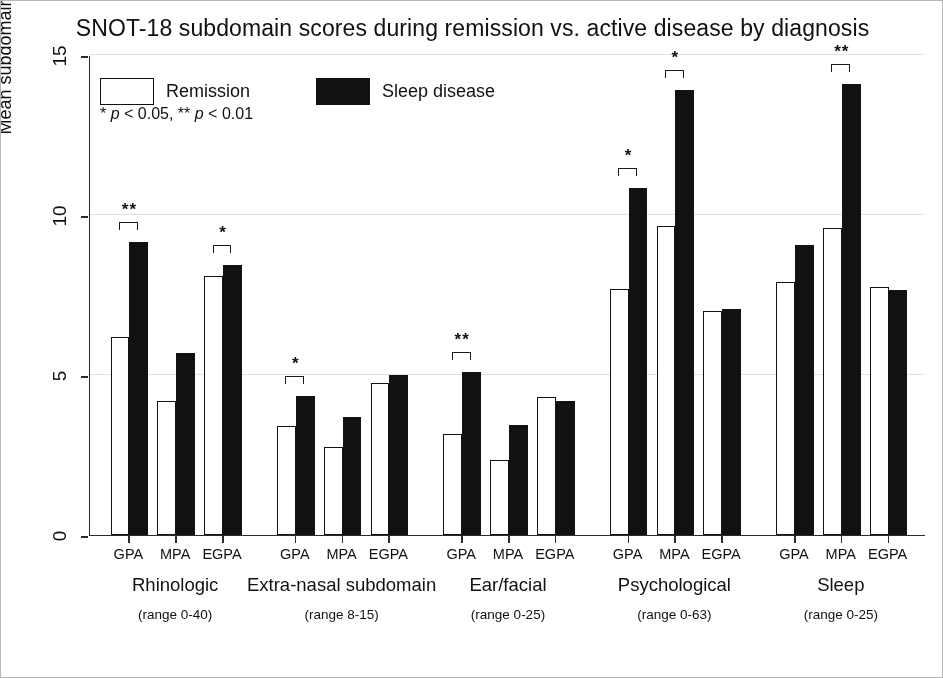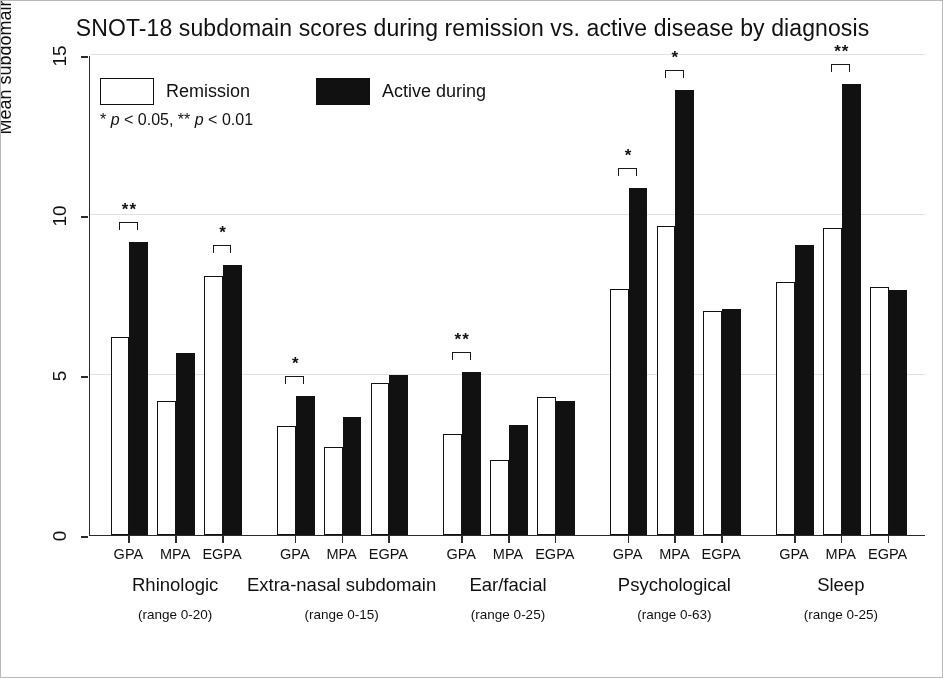--- a/index.html
+++ b/index.html
@@ -120,21 +120,20 @@
     border: 1.6px solid #111;
   }
   .legend-swatch.white { background: #fff; }
   .legend-swatch.black { background: #111; }
   .legend-text {
     font-size: 18px;
     color: #111;
   }
   .legend-gap { width: 42px; }
   #legend-note {
-    margin-top: 6px;
     font-size: 16px;
     color: #111;
   }
   #legend-note i { font-style: italic; }
   
   .x-tick-label {
     position: absolute;
     font-size: 14.5px;
     color: #111;
     text-align: center;
@@ -222,21 +221,21 @@
         <div class="sig-bracket" style="left: 741.44px; width: 18.72px; bottom: 463.2px;"></div>
         <div class="sig-star" style="left: 722.44px; width: 58.72px; bottom: 473.2px;">**</div>
       </div>
 
     <div id="legend">
       <div class="legend-row">
         <div class="legend-swatch white"></div>
         <span class="legend-text">Remission</span>
         <span class="legend-gap"></span>
         <div class="legend-swatch black"></div>
-        <span class="legend-text">Active during</span>
+        <span class="legend-text">Sleep disease</span>
       </div>
       <div id="legend-note">
         <span>* <i>p</i> &lt; 0.05, ** <i>p</i> &lt; 0.01</span>
       </div>
     </div>
   </div>
 
   <div id="y-ticks">
       <div class="y-tick-label" style="left: 42px; top: 524px;">0</div>
       <div class="y-tick-mark" style="left: 80px; top: 535px;"></div>
@@ -274,23 +273,23 @@
       <div class="x-tick-label" style="left: 690.2px; top: 545px;">EGPA</div>
       <div class="x-tick-mark" style="left: 793px; top: 535px;"></div>
       <div class="x-tick-label" style="left: 763px; top: 545px;">GPA</div>
       <div class="x-tick-mark" style="left: 839.8px; top: 535px;"></div>
       <div class="x-tick-label" style="left: 809.8px; top: 545px;">MPA</div>
       <div class="x-tick-mark" style="left: 886.6px; top: 535px;"></div>
       <div class="x-tick-label" style="left: 856.6px; top: 545px;">EGPA</div>
     </div>
   <div id="group-labels">
       <div class="group-label" style="left: 44.2px; width: 260px; top: 573px;">Rhinologic</div>
-      <div class="group-range" style="left: 44.2px; width: 260px; top: 606px;">(range 0-20)</div>
+      <div class="group-range" style="left: 44.2px; width: 260px; top: 606px;">(range 0-40)</div>
       <div class="group-label" style="left: 210.6px; width: 260px; top: 573px;">Extra-nasal subdomain</div>
-      <div class="group-range" style="left: 210.6px; width: 260px; top: 606px;">(range 0-15)</div>
+      <div class="group-range" style="left: 210.6px; width: 260px; top: 606px;">(range 8-15)</div>
       <div class="group-label" style="left: 377px; width: 260px; top: 573px;">Ear/facial</div>
       <div class="group-range" style="left: 377px; width: 260px; top: 606px;">(range 0-25)</div>
       <div class="group-label" style="left: 543.4px; width: 260px; top: 573px;">Psychological</div>
       <div class="group-range" style="left: 543.4px; width: 260px; top: 606px;">(range 0-63)</div>
       <div class="group-label" style="left: 709.8px; width: 260px; top: 573px;">Sleep</div>
       <div class="group-range" style="left: 709.8px; width: 260px; top: 606px;">(range 0-25)</div>
     </div>
 </div>
 
 </body></html>

